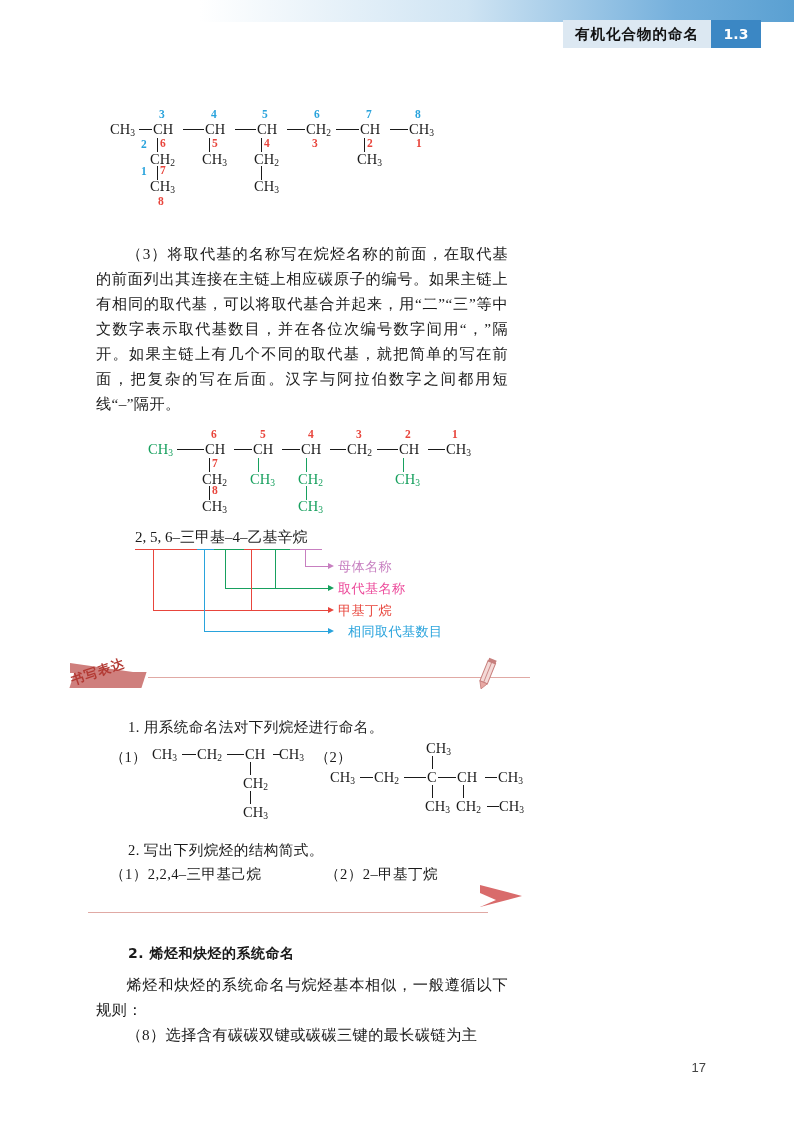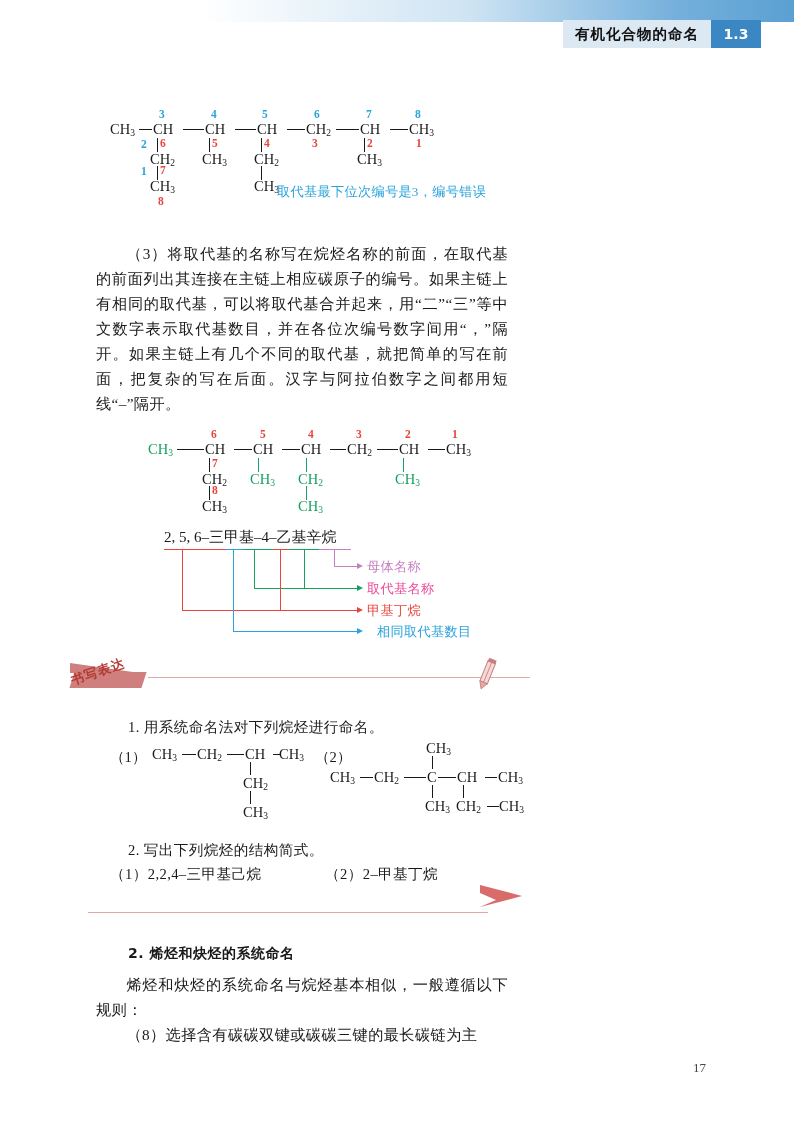--- a/index.html
+++ b/index.html
@@ -33,21 +33,21 @@
   .para{
     position:absolute;
     font-size:15.2px;line-height:25px;
     text-align:justify;
     letter-spacing:.4px;
   }
   .indent{text-indent:2em;}
   .page-num{
     position:absolute;left:0;right:0;top:1060px;
     text-align:center;font-size:13px;color:#444;
-    font-family:Liberation Serif, serif;
+    font-family:Liberation Sans, sans-serif;
   }
   
   .struct{position:absolute;font-family:"Liberation Serif","DejaVu Serif",serif;}
   .atom{position:absolute;font-size:14.5px;white-space:nowrap;color:#1a1a1a;}
   .atom sub{font-size:9.5px;vertical-align:-2px;}
   .bondh{position:absolute;height:1.2px;background:#1a1a1a;}
   .bondv{position:absolute;width:1.2px;background:#1a1a1a;}
   .numlbl{position:absolute;font-size:11.5px;font-weight:bold;white-space:nowrap;}
   .blue{color:#29a3dc;}
   .red{color:#e8453c;}
@@ -128,21 +128,20 @@
   <div class="atom" style="left:144px;top:70px;">CH<sub>3</sub></div>
 
   <div class="numlbl red" style="left:202px;top:29px;">3</div>
 
   <div class="bondv" style="left:254px;top:30px;height:14px;"></div>
   <div class="numlbl red" style="left:257px;top:29px;">2</div>
   <div class="atom" style="left:247px;top:43px;">CH<sub>3</sub></div>
 
   <div class="numlbl red" style="left:306px;top:29px;">1</div>
 
-  <div class="note blue" style="left:167px;top:75px;">取代基最下位次编号是3，编号错误</div>
 </div>
 
 <div class="para indent" style="left:96px;top:241px;width:412px;">（3）将取代基的名称写在烷烃名称的前面，在取代基的前面列出其连接在主链上相应碳原子的编号。如果主链上有相同的取代基，可以将取代基合并起来，用“二”“三”等中文数字表示取代基数目，并在各位次编号数字间用“，”隔开。如果主链上有几个不同的取代基，就把简单的写在前面，把复杂的写在后面。汉字与阿拉伯数字之间都用短线“–”隔开。</div>
 
 <div class="struct" style="left:148px;top:428px;width:330px;height:100px;">
 
   <div class="numlbl red" style="left:63px;top:0px;">6</div>
   <div class="numlbl red" style="left:112px;top:0px;">5</div>
   <div class="numlbl red" style="left:160px;top:0px;">4</div>
   <div class="numlbl red" style="left:208px;top:0px;">3</div>
@@ -176,21 +175,21 @@
 
   <div class="bondv" style="left:158px;top:30px;height:14px;background:#17a05e;"></div>
   <div class="atom green" style="left:150px;top:43px;">CH<sub>2</sub></div>
   <div class="bondv" style="left:158px;top:58px;height:14px;background:#17a05e;"></div>
   <div class="atom green" style="left:150px;top:70px;">CH<sub>3</sub></div>
 
   <div class="bondv" style="left:255px;top:30px;height:14px;background:#17a05e;"></div>
   <div class="atom green" style="left:247px;top:43px;">CH<sub>3</sub></div>
 </div>
 
-<div style="position:absolute;left:164px;top:528px;width:330px;height:112px;text-align:right;">
+<div style="position:absolute;left:135px;top:528px;width:330px;height:112px;text-align:right;">
   <div class="atom" style="left:0px;top:0px;font-size:15px;letter-spacing:0px;">2, 5, 6–三甲基–4–乙基辛烷</div>
 
   <div class="namebar" style="left:0px;top:21px;width:62px;background:#e8453c;"></div>
   <div class="namebar" style="left:62px;top:21px;width:17px;background:#29a3dc;"></div>
   <div class="namebar" style="left:79px;top:21px;width:30px;background:#17a05e;"></div>
   <div class="namebar" style="left:109px;top:21px;width:16px;background:#e8453c;"></div>
   <div class="namebar" style="left:125px;top:21px;width:30px;background:#17a05e;"></div>
   <div class="namebar" style="left:155px;top:21px;width:32px;background:#c77fc0;"></div>
 
   <div class="lead-v" style="left:170px;top:21px;height:18px;background:#c77fc0;"></div>

